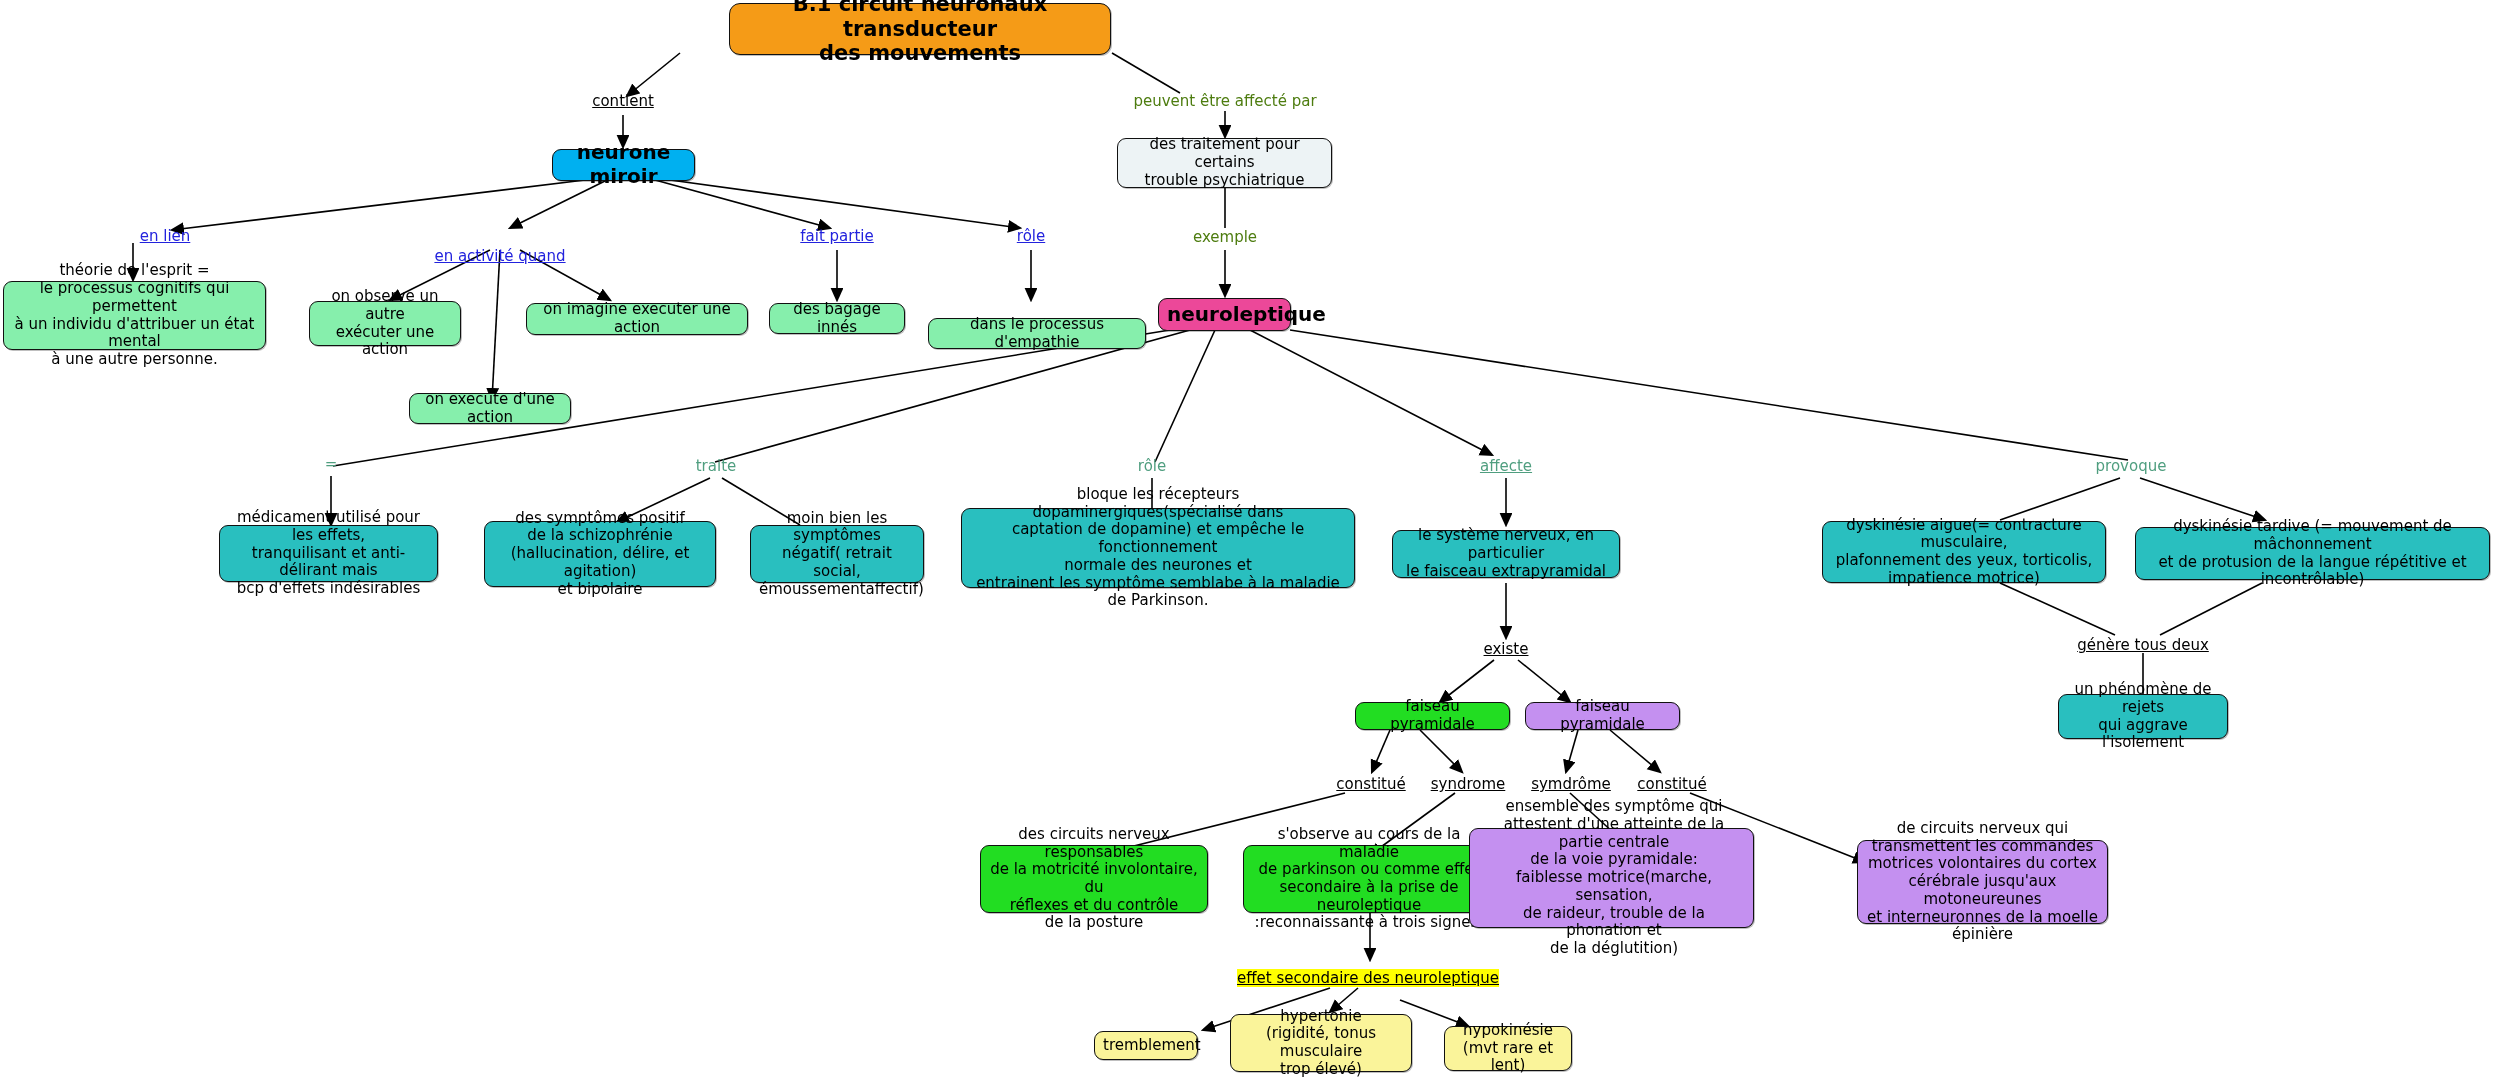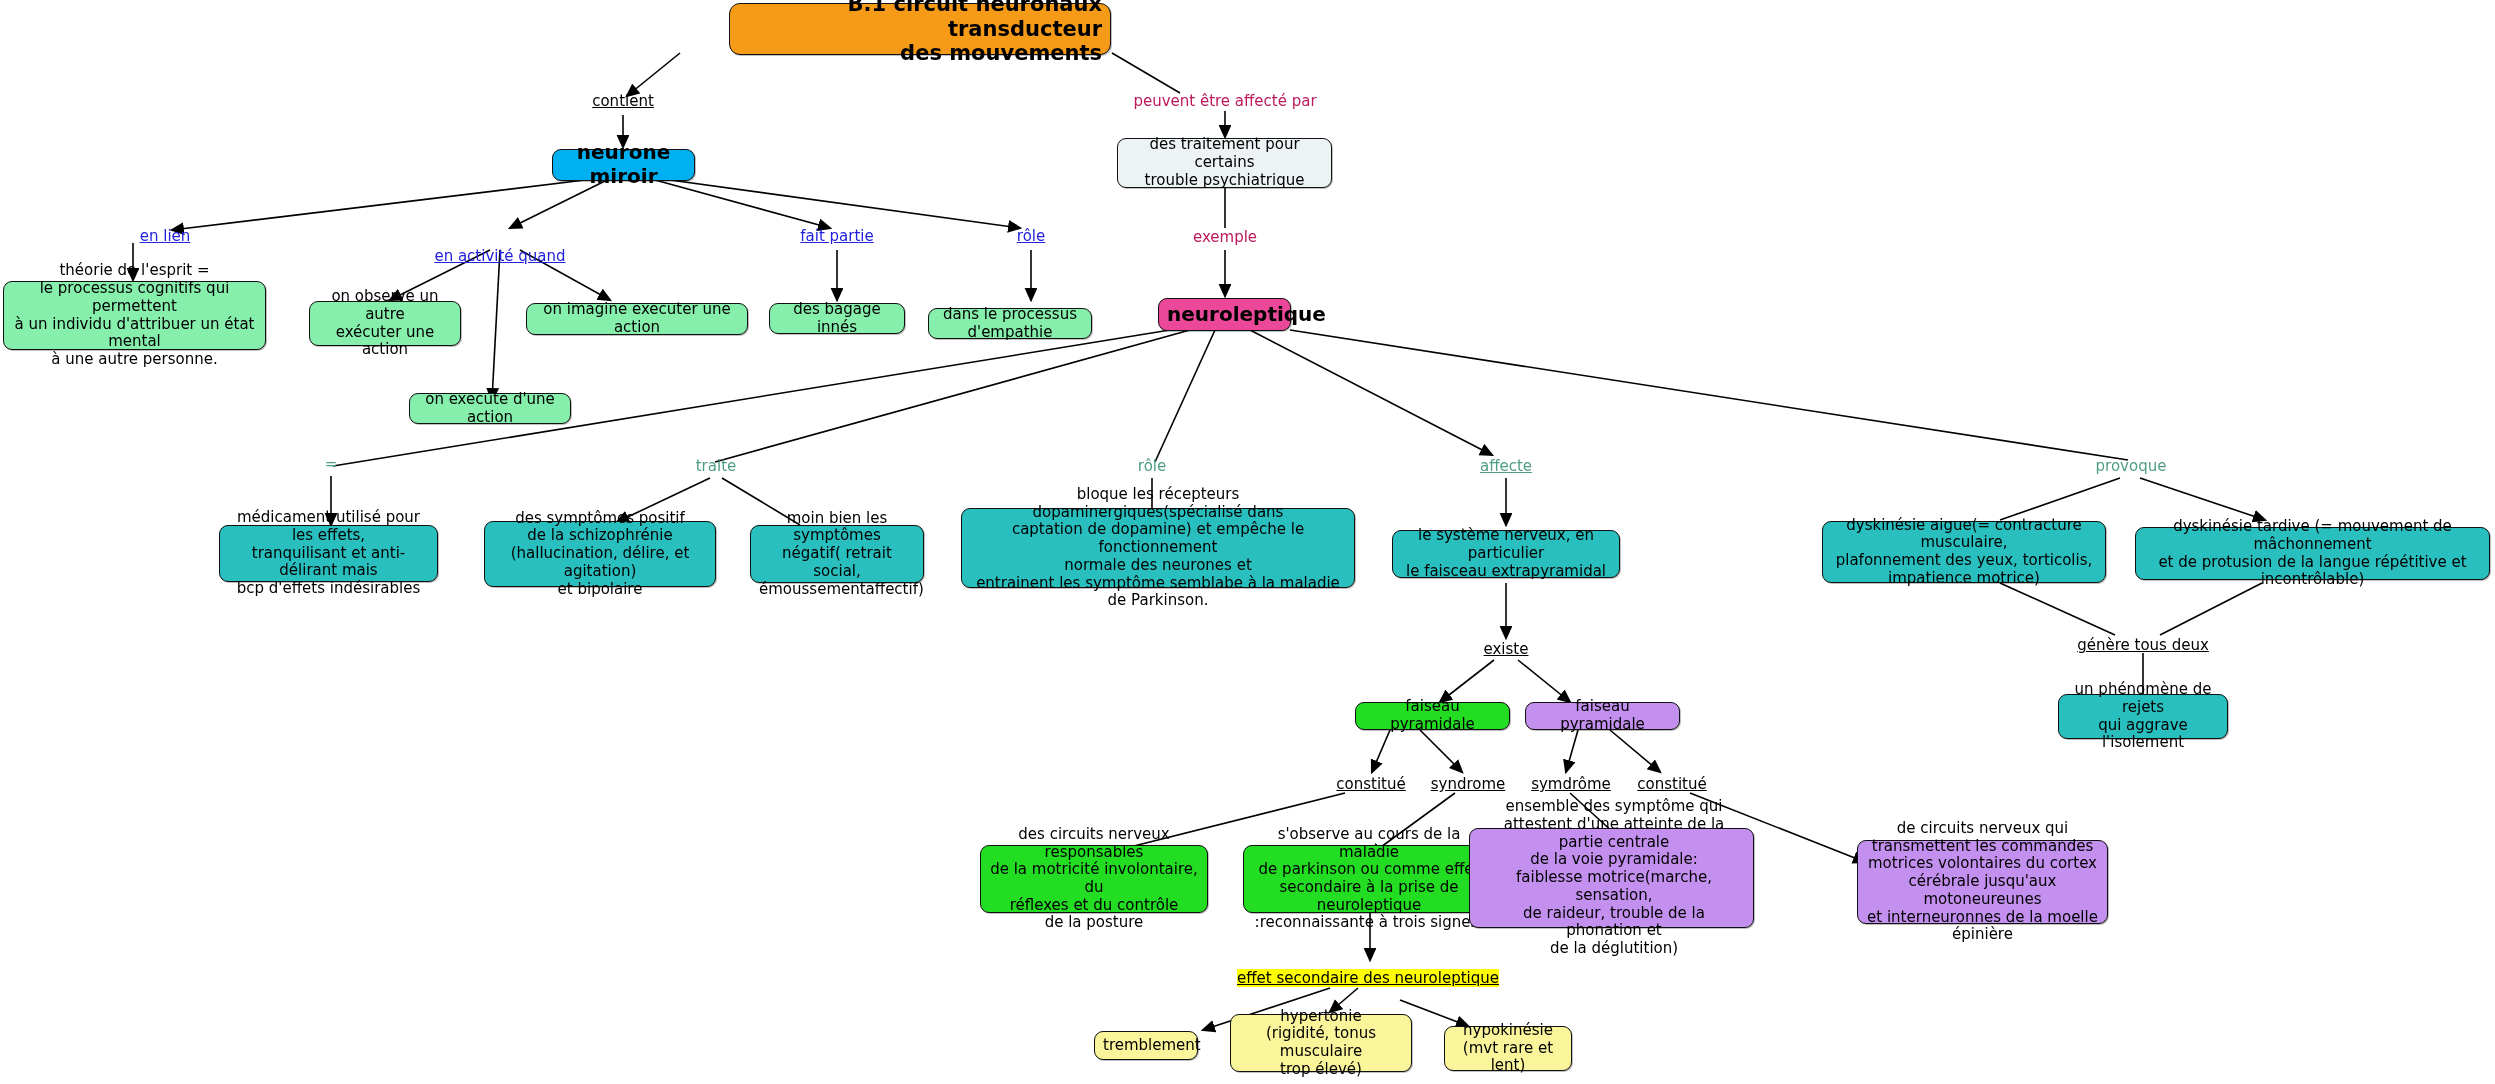--- a/index.html
+++ b/index.html
@@ -18,21 +18,21 @@
   .white{background:#EDF3F5;font-size:15px;}
   .green-dark{background:#ec4899;font-weight:bold;font-size:20px;}
   .teal{background:#29BFBF;font-size:15px;}
   .green{background:#22DD22;font-size:15px;}
   .purple{background:#C490F0;font-size:15px;}
   .yellow{background:#FAF49A;font-size:15px;}
   .link-label{position:absolute;font-size:15px;white-space:nowrap;
               transform:translateX(-50%);text-align:center;}
   .ll-blue{color:#2222DD;text-decoration:underline;}
   .ll-black{color:#000;text-decoration:underline;}
-  .ll-plain{color:#be185d;}
+  .ll-plain{color:#4d7c0f;}
   .ll-teal{color:#4F9E7F;}
   .ll-teal-u{color:#4F9E7F;text-decoration:underline;}
   .ll-yellow{color:#000;background:#FFFF00;text-decoration:underline;}
 </style>
 </head>
 <body>
 
 <div id="canvas">
 
   <svg class="links" viewBox="0 0 2495 1084">
@@ -114,21 +114,21 @@
       <path d="M 1690,793 L 1865,862" marker-end="url(#ah)"></path>
 
       <path d="M 1370,912 L 1370,960" marker-end="url(#ah)"></path>
 
       <path d="M 1330,988 L 1203,1030" marker-end="url(#ah)"></path>
       <path d="M 1358,988 L 1330,1012" marker-end="url(#ah)"></path>
       <path d="M 1400,1000 L 1468,1026" marker-end="url(#ah)"></path>
     </g>
   </svg>
 
-  <div class="node title-node" style="left:729px;top:3px;width:382px;height:52px;text-align:right;">
+  <div class="node title-node" style="left:729px;top:3px;width:382px;height:52px;">
     <span>B.1 circuit neuronaux transducteur
 des mouvements</span>
   </div>
 
   <div class="node blue-strong" style="left:552px;top:149px;width:143px;height:32px;">
     <span>neurone miroir</span>
   </div>
 
   <div class="node white" style="left:1117px;top:138px;width:215px;height:50px;">
     <span>des traitement pour certains
@@ -152,21 +152,21 @@
   </div>
 
   <div class="node blue" style="left:409px;top:393px;width:162px;height:31px;">
     <span>on execute d'une action</span>
   </div>
 
   <div class="node blue" style="left:769px;top:303px;width:136px;height:31px;">
     <span>des bagage innés</span>
   </div>
 
-  <div class="node blue" style="left:928px;top:308px;width:164px;height:31px;">
+  <div class="node blue" style="left:928px;top:318px;width:218px;height:31px;">
     <span>dans le processus d'empathie</span>
   </div>
 
   <div class="node green-dark" style="left:1158px;top:298px;width:133px;height:33px;">
     <span>neuroleptique</span>
   </div>
 
   <div class="node teal" style="left:219px;top:525px;width:219px;height:57px;">
     <span>médicament utilisé pour les effets,
 tranquilisant et anti-délirant mais

